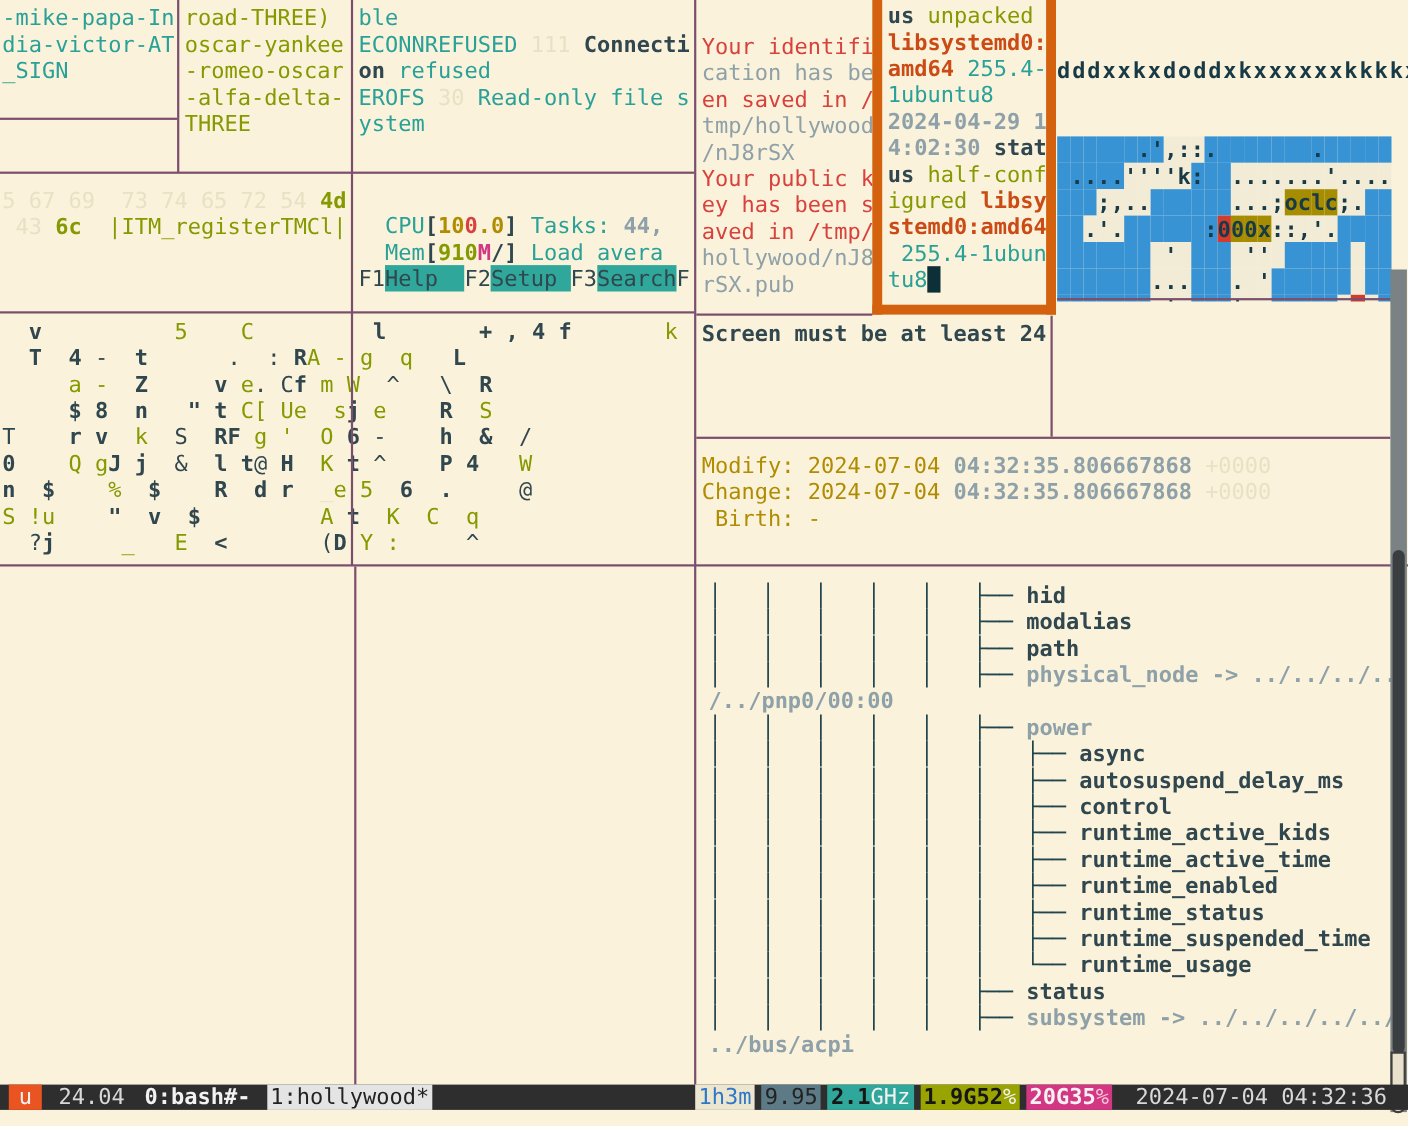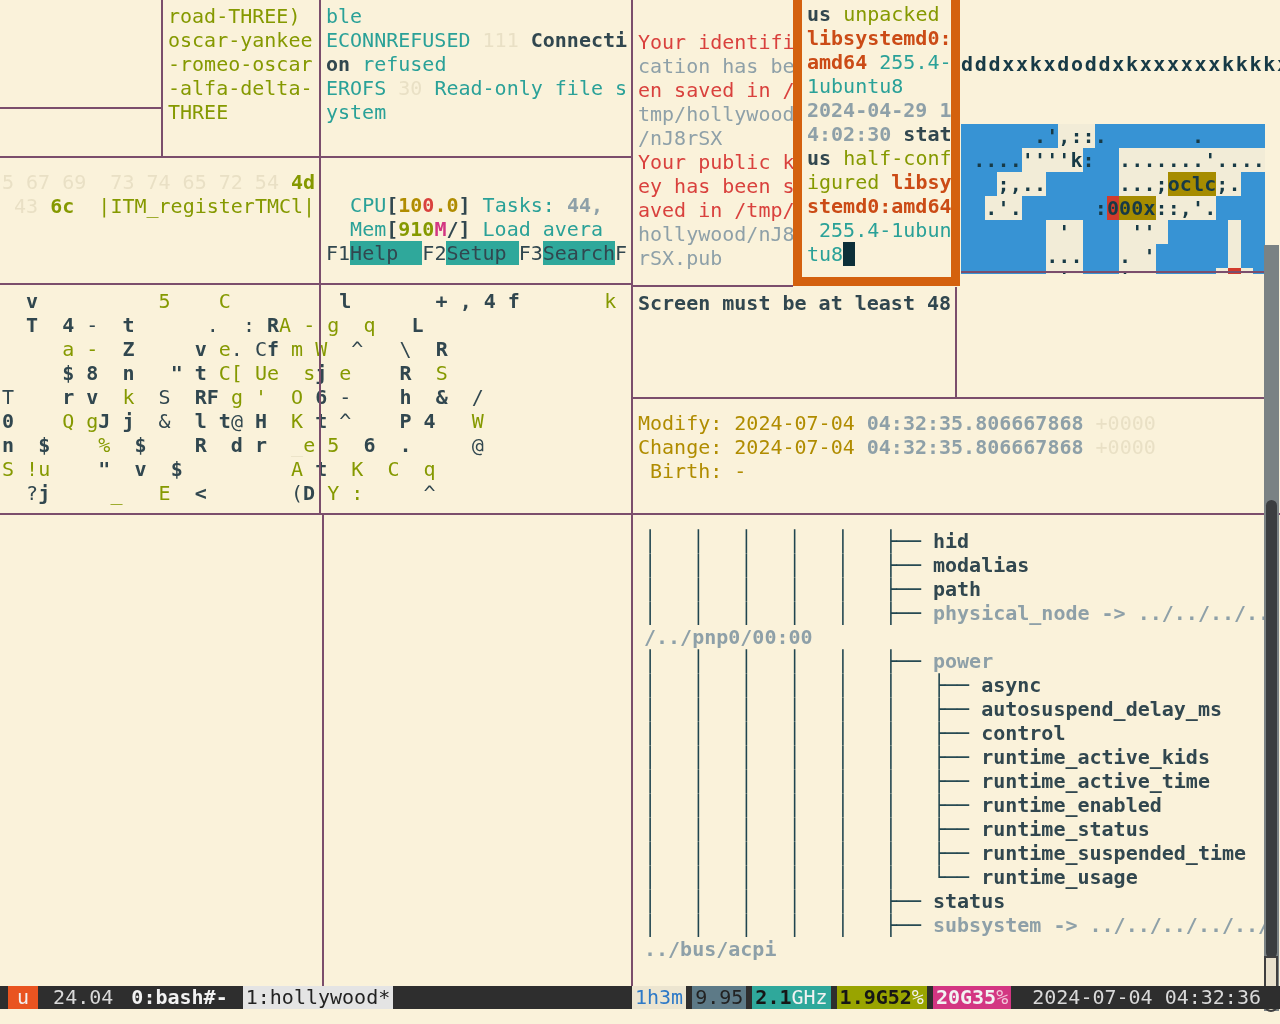--- a/index.html
+++ b/index.html
@@ -31,28 +31,29 @@
   #sb-track{position:absolute;left:1264px;top:245px;width:15px;height:766px;background:#7a8284;}
   #sb-thumb{position:absolute;left:1266px;top:500px;width:11px;height:458px;background:#3b3e40;border-radius:6px;}
   #sb-cap{position:absolute;left:1264px;top:956px;width:14px;height:56px;background:#e9e1cc;
           border:2px solid #3f3f3f;border-radius:0 0 7px 7px;box-sizing:border-box;}
 </style>
 </head>
 <body>
 
 <div id="screen">
 
+  <div class="pane" style="left:0;top:0;width:160px;height:106px;padding:4px 0 0 2px"><div class="trow"><span style="color: rgb(42, 161, 152);">-mike-papa-In</span></div><div class="trow"><span style="color: rgb(42, 161, 152);">dia-victor-AT</span></div><div class="trow"><span style="color: rgb(42, 161, 152);">_SIGN</span></div></div>
   <div class="pane" style="left:163px;top:0;width:155px;height:155px;padding:4px 0 0 5px"><div class="trow"><span style="color: rgb(133, 153, 0);">road-THREE)</span></div><div class="trow"><span style="color: rgb(133, 153, 0);">oscar-yankee</span></div><div class="trow"><span style="color: rgb(133, 153, 0);">-romeo-oscar</span></div><div class="trow"><span style="color: rgb(133, 153, 0);">-alfa-delta-</span></div><div class="trow"><span style="color: rgb(133, 153, 0);">THREE</span></div></div>
   <div class="pane" style="left:0;top:109px;width:160px;height:46px"></div>
   <div class="pane" style="left:0;top:158px;width:318px;height:124px;padding:12px 0 0 2px"><div class="trow"><span style="color: rgb(233, 224, 197);">5 67 69  73 74 65 72 54 </span><span style="color: rgb(133, 153, 0); font-weight: bold;">4d</span></div><div class="trow"><span style="color: rgb(233, 224, 197);"> 43 </span><span style="color: rgb(133, 153, 0); font-weight: bold;">6c</span><span>  </span><span style="color: rgb(133, 153, 0);">|ITM_registerTMCl|</span></div></div>
   <div class="pane" style="left:321px;top:0;width:309px;height:155px;padding:4px 0 0 5px"><div class="trow"><span style="color: rgb(42, 161, 152);">ble</span></div><div class="trow"><span style="color: rgb(42, 161, 152);">ECONNREFUSED </span><span style="color: rgb(233, 224, 197);">111</span><span> </span><span style="color: rgb(49, 71, 79); font-weight: bold;">Connecti</span></div><div class="trow"><span style="color: rgb(49, 71, 79); font-weight: bold;">on</span><span style="color: rgb(42, 161, 152);"> refused</span></div><div class="trow"><span style="color: rgb(42, 161, 152);">EROFS </span><span style="color: rgb(233, 224, 197);">30</span><span style="color: rgb(42, 161, 152);"> Read-only file s</span></div><div class="trow"><span style="color: rgb(42, 161, 152);">ystem</span></div></div>
   <div class="pane" style="left:321px;top:159px;width:309px;height:123px;padding:34px 0 0 5px"><div class="trow"><span>  </span><span style="color: rgb(42, 161, 152);">CPU</span><span style="color: rgb(49, 71, 79); font-weight: bold;">[</span><span style="color: rgb(176, 140, 0); font-weight: bold;">10</span><span style="color: rgb(217, 65, 61); font-weight: bold;">0</span><span style="color: rgb(176, 140, 0); font-weight: bold;">.0</span><span style="color: rgb(49, 71, 79); font-weight: bold;">]</span><span> </span><span style="color: rgb(42, 161, 152);">Tasks: </span><span style="color: rgb(142, 160, 168); font-weight: bold;">44,</span></div><div class="trow"><span>  </span><span style="color: rgb(42, 161, 152);">Mem</span><span style="color: rgb(49, 71, 79); font-weight: bold;">[</span><span style="color: rgb(133, 153, 0); font-weight: bold;">910</span><span style="color: rgb(211, 54, 130); font-weight: bold;">M</span><span style="color: rgb(49, 71, 79); font-weight: bold;">/</span><span style="color: rgb(49, 71, 79); font-weight: bold;">]</span><span> </span><span style="color: rgb(42, 161, 152);">Load avera</span></div><div class="trow"><span style="color: rgb(49, 71, 79);">F1</span><span style="color: rgb(49, 71, 79); background: rgb(47, 168, 155);">Help  </span><span style="color: rgb(49, 71, 79);">F2</span><span style="color: rgb(49, 71, 79); background: rgb(47, 168, 155);">Setup </span><span style="color: rgb(49, 71, 79);">F3</span><span style="color: rgb(49, 71, 79); background: rgb(47, 168, 155);">Search</span><span style="color: rgb(49, 71, 79);">F</span></div></div>
   <div class="pane" style="left:0;top:285px;width:630px;height:227px;padding:4px 0 0 2px"><div class="trow"><span>  </span><span style="color: rgb(49, 71, 79); font-weight: bold;">v</span><span>          </span><span style="color: rgb(133, 153, 0);">5</span><span>    </span><span style="color: rgb(133, 153, 0);">C</span><span>         </span><span style="color: rgb(49, 71, 79); font-weight: bold;">l</span><span>       </span><span style="color: rgb(49, 71, 79); font-weight: bold;">+</span><span> </span><span style="color: rgb(49, 71, 79); font-weight: bold;">,</span><span> </span><span style="color: rgb(49, 71, 79); font-weight: bold;">4</span><span> </span><span style="color: rgb(49, 71, 79); font-weight: bold;">f</span><span>       </span><span style="color: rgb(133, 153, 0);">k</span></div><div class="trow"><span>  </span><span style="color: rgb(49, 71, 79); font-weight: bold;">T</span><span>  </span><span style="color: rgb(49, 71, 79); font-weight: bold;">4</span><span> </span><span style="color: rgb(49, 71, 79);">-</span><span>  </span><span style="color: rgb(49, 71, 79); font-weight: bold;">t</span><span>      </span><span style="color: rgb(49, 71, 79);">.</span><span>  </span><span style="color: rgb(49, 71, 79);">:</span><span> </span><span style="color: rgb(49, 71, 79); font-weight: bold;">R</span><span style="color: rgb(133, 153, 0);">A</span><span> </span><span style="color: rgb(133, 153, 0);">-</span><span> </span><span style="color: rgb(133, 153, 0);">g</span><span>  </span><span style="color: rgb(133, 153, 0);">q</span><span>   </span><span style="color: rgb(49, 71, 79); font-weight: bold;">L</span></div><div class="trow"><span>     </span><span style="color: rgb(133, 153, 0);">a</span><span> </span><span style="color: rgb(133, 153, 0);">-</span><span>  </span><span style="color: rgb(49, 71, 79); font-weight: bold;">Z</span><span>     </span><span style="color: rgb(49, 71, 79); font-weight: bold;">v</span><span> </span><span style="color: rgb(133, 153, 0);">e</span><span style="color: rgb(49, 71, 79);">.</span><span> </span><span style="color: rgb(49, 71, 79);">C</span><span style="color: rgb(49, 71, 79); font-weight: bold;">f</span><span> </span><span style="color: rgb(133, 153, 0);">m</span><span> </span><span style="color: rgb(133, 153, 0);">W</span><span>  </span><span style="color: rgb(49, 71, 79);">^</span><span>   </span><span style="color: rgb(49, 71, 79);">\</span><span>  </span><span style="color: rgb(49, 71, 79); font-weight: bold;">R</span></div><div class="trow"><span>     </span><span style="color: rgb(49, 71, 79); font-weight: bold;">$</span><span> </span><span style="color: rgb(49, 71, 79); font-weight: bold;">8</span><span>  </span><span style="color: rgb(49, 71, 79); font-weight: bold;">n</span><span>   </span><span style="color: rgb(49, 71, 79); font-weight: bold;">"</span><span> </span><span style="color: rgb(49, 71, 79); font-weight: bold;">t</span><span> </span><span style="color: rgb(133, 153, 0);">C</span><span style="color: rgb(133, 153, 0);">[</span><span> </span><span style="color: rgb(133, 153, 0);">U</span><span style="color: rgb(133, 153, 0);">e</span><span>  </span><span style="color: rgb(133, 153, 0);">s</span><span style="color: rgb(49, 71, 79); font-weight: bold;">j</span><span> </span><span style="color: rgb(133, 153, 0);">e</span><span>    </span><span style="color: rgb(49, 71, 79); font-weight: bold;">R</span><span>  </span><span style="color: rgb(133, 153, 0);">S</span></div><div class="trow"><span style="color: rgb(49, 71, 79);">T</span><span>    </span><span style="color: rgb(49, 71, 79); font-weight: bold;">r</span><span> </span><span style="color: rgb(49, 71, 79); font-weight: bold;">v</span><span>  </span><span style="color: rgb(133, 153, 0);">k</span><span>  </span><span style="color: rgb(49, 71, 79);">S</span><span>  </span><span style="color: rgb(49, 71, 79); font-weight: bold;">R</span><span style="color: rgb(49, 71, 79); font-weight: bold;">F</span><span> </span><span style="color: rgb(133, 153, 0);">g</span><span> </span><span style="color: rgb(133, 153, 0);">'</span><span>  </span><span style="color: rgb(133, 153, 0);">O</span><span> </span><span style="color: rgb(49, 71, 79); font-weight: bold;">6</span><span> </span><span style="color: rgb(49, 71, 79);">-</span><span>    </span><span style="color: rgb(49, 71, 79); font-weight: bold;">h</span><span>  </span><span style="color: rgb(49, 71, 79); font-weight: bold;">&amp;</span><span>  </span><span style="color: rgb(49, 71, 79);">/</span></div><div class="trow"><span style="color: rgb(49, 71, 79); font-weight: bold;">0</span><span>    </span><span style="color: rgb(133, 153, 0);">Q</span><span> </span><span style="color: rgb(133, 153, 0);">g</span><span style="color: rgb(49, 71, 79); font-weight: bold;">J</span><span> </span><span style="color: rgb(49, 71, 79); font-weight: bold;">j</span><span>  </span><span style="color: rgb(49, 71, 79);">&amp;</span><span>  </span><span style="color: rgb(49, 71, 79); font-weight: bold;">l</span><span> </span><span style="color: rgb(49, 71, 79); font-weight: bold;">t</span><span style="color: rgb(49, 71, 79);">@</span><span> </span><span style="color: rgb(49, 71, 79); font-weight: bold;">H</span><span>  </span><span style="color: rgb(133, 153, 0);">K</span><span> </span><span style="color: rgb(49, 71, 79); font-weight: bold;">t</span><span> </span><span style="color: rgb(49, 71, 79);">^</span><span>    </span><span style="color: rgb(49, 71, 79); font-weight: bold;">P</span><span> </span><span style="color: rgb(49, 71, 79); font-weight: bold;">4</span><span>   </span><span style="color: rgb(133, 153, 0);">W</span></div><div class="trow"><span style="color: rgb(49, 71, 79); font-weight: bold;">n</span><span>  </span><span style="color: rgb(49, 71, 79); font-weight: bold;">$</span><span>    </span><span style="color: rgb(133, 153, 0);">%</span><span>  </span><span style="color: rgb(49, 71, 79); font-weight: bold;">$</span><span>    </span><span style="color: rgb(49, 71, 79); font-weight: bold;">R</span><span>  </span><span style="color: rgb(49, 71, 79); font-weight: bold;">d</span><span> </span><span style="color: rgb(49, 71, 79); font-weight: bold;">r</span><span>  </span><span style="color: rgb(233, 224, 197);">_</span><span style="color: rgb(133, 153, 0);">e</span><span> </span><span style="color: rgb(133, 153, 0);">5</span><span>  </span><span style="color: rgb(49, 71, 79); font-weight: bold;">6</span><span>  </span><span style="color: rgb(49, 71, 79); font-weight: bold;">.</span><span>     </span><span style="color: rgb(49, 71, 79);">@</span></div><div class="trow"><span style="color: rgb(133, 153, 0);">S</span><span> </span><span style="color: rgb(133, 153, 0);">!</span><span style="color: rgb(133, 153, 0);">u</span><span>    </span><span style="color: rgb(49, 71, 79); font-weight: bold;">"</span><span>  </span><span style="color: rgb(49, 71, 79); font-weight: bold;">v</span><span>  </span><span style="color: rgb(49, 71, 79); font-weight: bold;">$</span><span>         </span><span style="color: rgb(133, 153, 0);">A</span><span> </span><span style="color: rgb(49, 71, 79); font-weight: bold;">t</span><span>  </span><span style="color: rgb(133, 153, 0);">K</span><span>  </span><span style="color: rgb(133, 153, 0);">C</span><span>  </span><span style="color: rgb(133, 153, 0);">q</span></div><div class="trow"><span>  </span><span style="color: rgb(49, 71, 79);">?</span><span style="color: rgb(49, 71, 79); font-weight: bold;">j</span><span>     </span><span style="color: rgb(133, 153, 0);">_</span><span>   </span><span style="color: rgb(133, 153, 0);">E</span><span>  </span><span style="color: rgb(49, 71, 79); font-weight: bold;">&lt;</span><span>       </span><span style="color: rgb(49, 71, 79);">(</span><span style="color: rgb(49, 71, 79); font-weight: bold;">D</span><span> </span><span style="color: rgb(133, 153, 0);">Y</span><span> </span><span style="color: rgb(133, 153, 0);">:</span><span>     </span><span style="color: rgb(49, 71, 79);">^</span></div></div>
   <div class="pane" style="left:633px;top:0;width:159px;height:283px;padding:30px 0 0 5px"><div class="trow"><span style="color: rgb(217, 65, 61);">Your identifi</span></div><div class="trow"><span style="color: rgb(142, 160, 168);">cation has be</span></div><div class="trow"><span style="color: rgb(217, 65, 61);">en saved in /</span></div><div class="trow"><span style="color: rgb(142, 160, 168);">tmp/hollywood</span></div><div class="trow"><span style="color: rgb(142, 160, 168);">/nJ8rSX</span></div><div class="trow"><span style="color: rgb(217, 65, 61);">Your public k</span></div><div class="trow"><span style="color: rgb(217, 65, 61);">ey has been s</span></div><div class="trow"><span style="color: rgb(217, 65, 61);">aved in /tmp/</span></div><div class="trow"><span style="color: rgb(142, 160, 168);">hollywood/nJ8</span></div><div class="trow"><span style="color: rgb(142, 160, 168);">rSX.pub</span></div></div>
-  <div class="pane" style="left:633px;top:287px;width:320px;height:108px;padding:4px 0 0 5px"><div class="trow"><span style="color: rgb(49, 71, 79); font-weight: bold;">Screen must be at least 48</span></div></div>
+  <div class="pane" style="left:633px;top:287px;width:320px;height:108px;padding:4px 0 0 5px"><div class="trow"><span style="color: rgb(49, 71, 79); font-weight: bold;">Screen must be at least 24</span></div></div>
   <div class="pane" style="left:957px;top:272px;width:300px;height:123px"></div>
   <div class="pane" style="left:633px;top:399px;width:630px;height:112px;padding:12px 0 0 5px"><div class="trow"><span style="color: rgb(176, 140, 0);">Modify: </span><span style="color: rgb(176, 140, 0);">2024-07-04 </span><span style="color: rgb(142, 160, 168); font-weight: bold;">04:32:35.806667868</span><span style="color: rgb(233, 224, 197);"> +0000</span></div><div class="trow"><span style="color: rgb(176, 140, 0);">Change: </span><span style="color: rgb(176, 140, 0);">2024-07-04 </span><span style="color: rgb(142, 160, 168); font-weight: bold;">04:32:35.806667868</span><span style="color: rgb(233, 224, 197);"> +0000</span></div><div class="trow"><span style="color: rgb(176, 140, 0);"> Birth: -</span></div></div>
   <div class="pane" id="treeview" style="left:633px;top:515px;width:630px;height:469px;padding:14px 0 0 11px"><div class="trow"><span style="color: rgb(32, 69, 79);">│   │   │   │   │   ├── </span><span style="color: rgb(49, 71, 79); font-weight: bold;">hid</span></div><div class="trow"><span style="color: rgb(32, 69, 79);">│   │   │   │   │   ├── </span><span style="color: rgb(49, 71, 79); font-weight: bold;">modalias</span></div><div class="trow"><span style="color: rgb(32, 69, 79);">│   │   │   │   │   ├── </span><span style="color: rgb(49, 71, 79); font-weight: bold;">path</span></div><div class="trow"><span style="color: rgb(32, 69, 79);">│   │   │   │   │   ├── </span><span style="color: rgb(142, 160, 168); font-weight: bold;">physical_node -&gt; ../../../..</span></div><div class="trow"><span style="color: rgb(142, 160, 168); font-weight: bold;">/../pnp0/00:00</span></div><div class="trow"><span style="color: rgb(32, 69, 79);">│   │   │   │   │   ├── </span><span style="color: rgb(142, 160, 168); font-weight: bold;">power</span></div><div class="trow"><span style="color: rgb(32, 69, 79);">│   │   │   │   │   │   ├── </span><span style="color: rgb(49, 71, 79); font-weight: bold;">async</span></div><div class="trow"><span style="color: rgb(32, 69, 79);">│   │   │   │   │   │   ├── </span><span style="color: rgb(49, 71, 79); font-weight: bold;">autosuspend_delay_ms</span></div><div class="trow"><span style="color: rgb(32, 69, 79);">│   │   │   │   │   │   ├── </span><span style="color: rgb(49, 71, 79); font-weight: bold;">control</span></div><div class="trow"><span style="color: rgb(32, 69, 79);">│   │   │   │   │   │   ├── </span><span style="color: rgb(49, 71, 79); font-weight: bold;">runtime_active_kids</span></div><div class="trow"><span style="color: rgb(32, 69, 79);">│   │   │   │   │   │   ├── </span><span style="color: rgb(49, 71, 79); font-weight: bold;">runtime_active_time</span></div><div class="trow"><span style="color: rgb(32, 69, 79);">│   │   │   │   │   │   ├── </span><span style="color: rgb(49, 71, 79); font-weight: bold;">runtime_enabled</span></div><div class="trow"><span style="color: rgb(32, 69, 79);">│   │   │   │   │   │   ├── </span><span style="color: rgb(49, 71, 79); font-weight: bold;">runtime_status</span></div><div class="trow"><span style="color: rgb(32, 69, 79);">│   │   │   │   │   │   ├── </span><span style="color: rgb(49, 71, 79); font-weight: bold;">runtime_suspended_time</span></div><div class="trow"><span style="color: rgb(32, 69, 79);">│   │   │   │   │   │   └── </span><span style="color: rgb(49, 71, 79); font-weight: bold;">runtime_usage</span></div><div class="trow"><span style="color: rgb(32, 69, 79);">│   │   │   │   │   ├── </span><span style="color: rgb(49, 71, 79); font-weight: bold;">status</span></div><div class="trow"><span style="color: rgb(32, 69, 79);">│   │   │   │   │   ├── </span><span style="color: rgb(142, 160, 168); font-weight: bold;">subsystem -&gt; ../../../../../</span></div><div class="trow"><span style="color: rgb(142, 160, 168); font-weight: bold;">../bus/acpi</span></div></div>
   <div class="pane" style="left:0;top:515px;width:321px;height:469px"></div>
   <div class="pane" style="left:325px;top:515px;width:305px;height:469px"></div>
 
   <div id="orange-pane">
     <div id="orange-inner"><div class="trow"><span style="color: rgb(49, 71, 79); font-weight: bold;">us</span><span> </span><span style="color: rgb(133, 153, 0);">unpacked</span></div><div class="trow"><span style="color: rgb(203, 75, 22); font-weight: bold;">libsystemd0:</span></div><div class="trow"><span style="color: rgb(203, 75, 22); font-weight: bold;">amd64</span><span> </span><span style="color: rgb(42, 161, 152);">255.4-</span></div><div class="trow"><span style="color: rgb(42, 161, 152);">1ubuntu8</span></div><div class="trow"><span style="color: rgb(142, 160, 168); font-weight: bold;">2024-04-29 1</span></div><div class="trow"><span style="color: rgb(142, 160, 168); font-weight: bold;">4:02:30</span><span> </span><span style="color: rgb(49, 71, 79); font-weight: bold;">stat</span></div><div class="trow"><span style="color: rgb(49, 71, 79); font-weight: bold;">us</span><span> </span><span style="color: rgb(133, 153, 0);">half-conf</span></div><div class="trow"><span style="color: rgb(133, 153, 0);">igured</span><span> </span><span style="color: rgb(203, 75, 22); font-weight: bold;">libsy</span></div><div class="trow"><span style="color: rgb(203, 75, 22); font-weight: bold;">stemd0:amd64</span></div><div class="trow"><span style="color: rgb(42, 161, 152);"> 255.4-1ubun</span></div><div class="trow"><span style="color: rgb(42, 161, 152);">tu8</span><span style="background: rgb(12, 47, 56);"> </span></div></div>
   </div>
 

